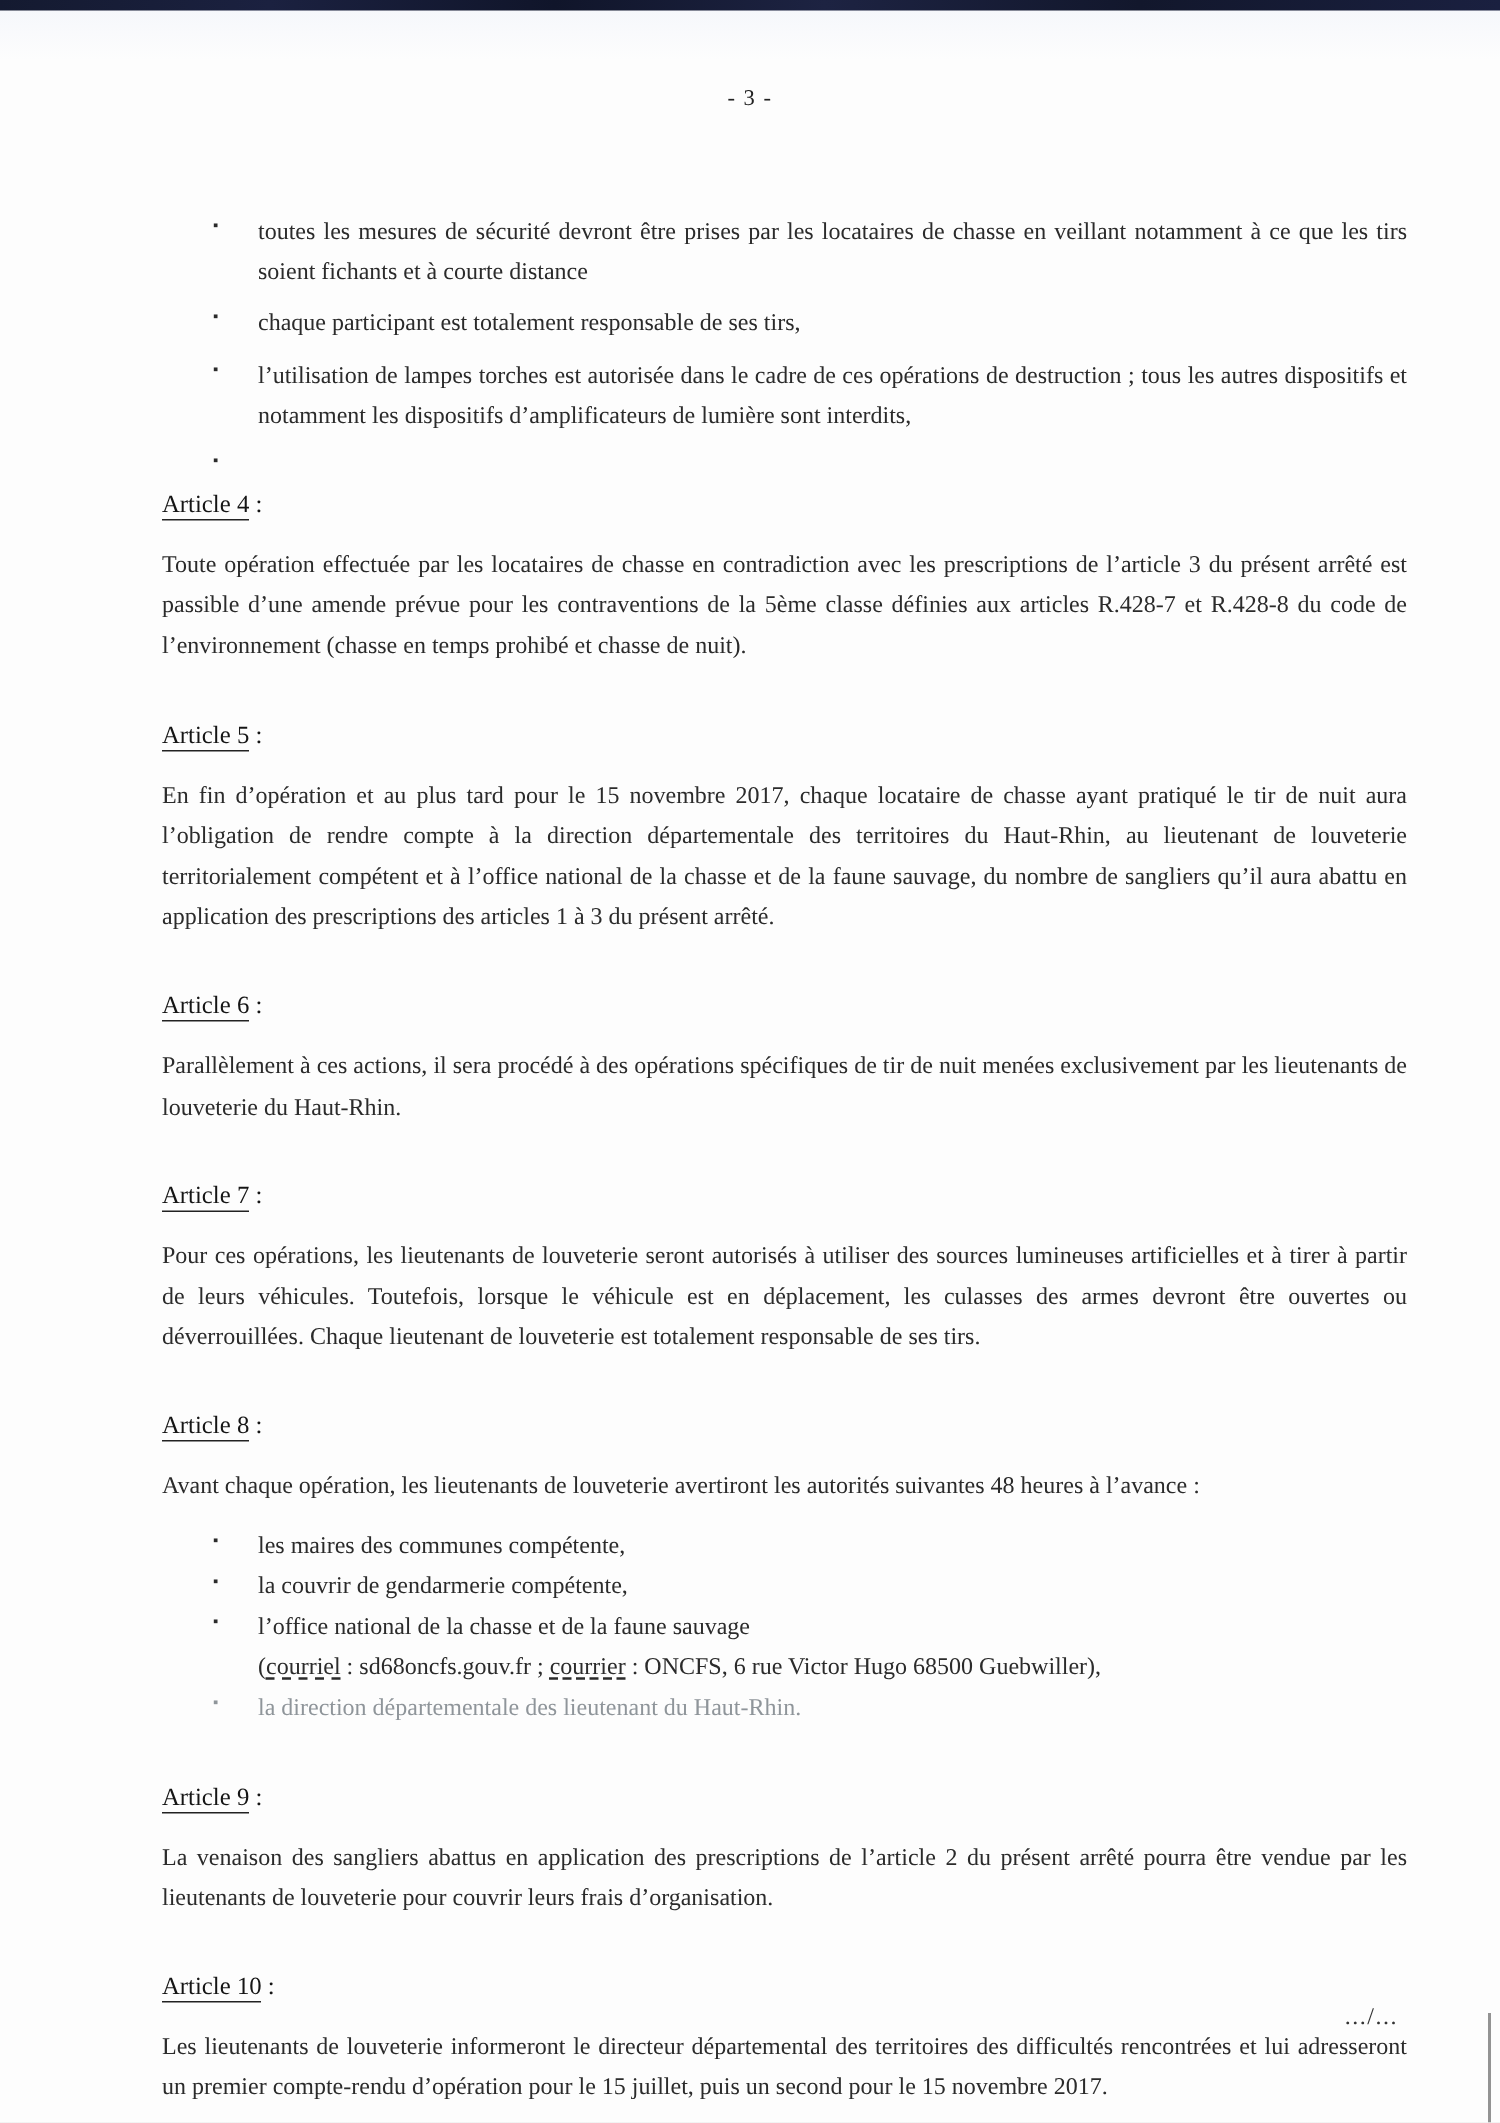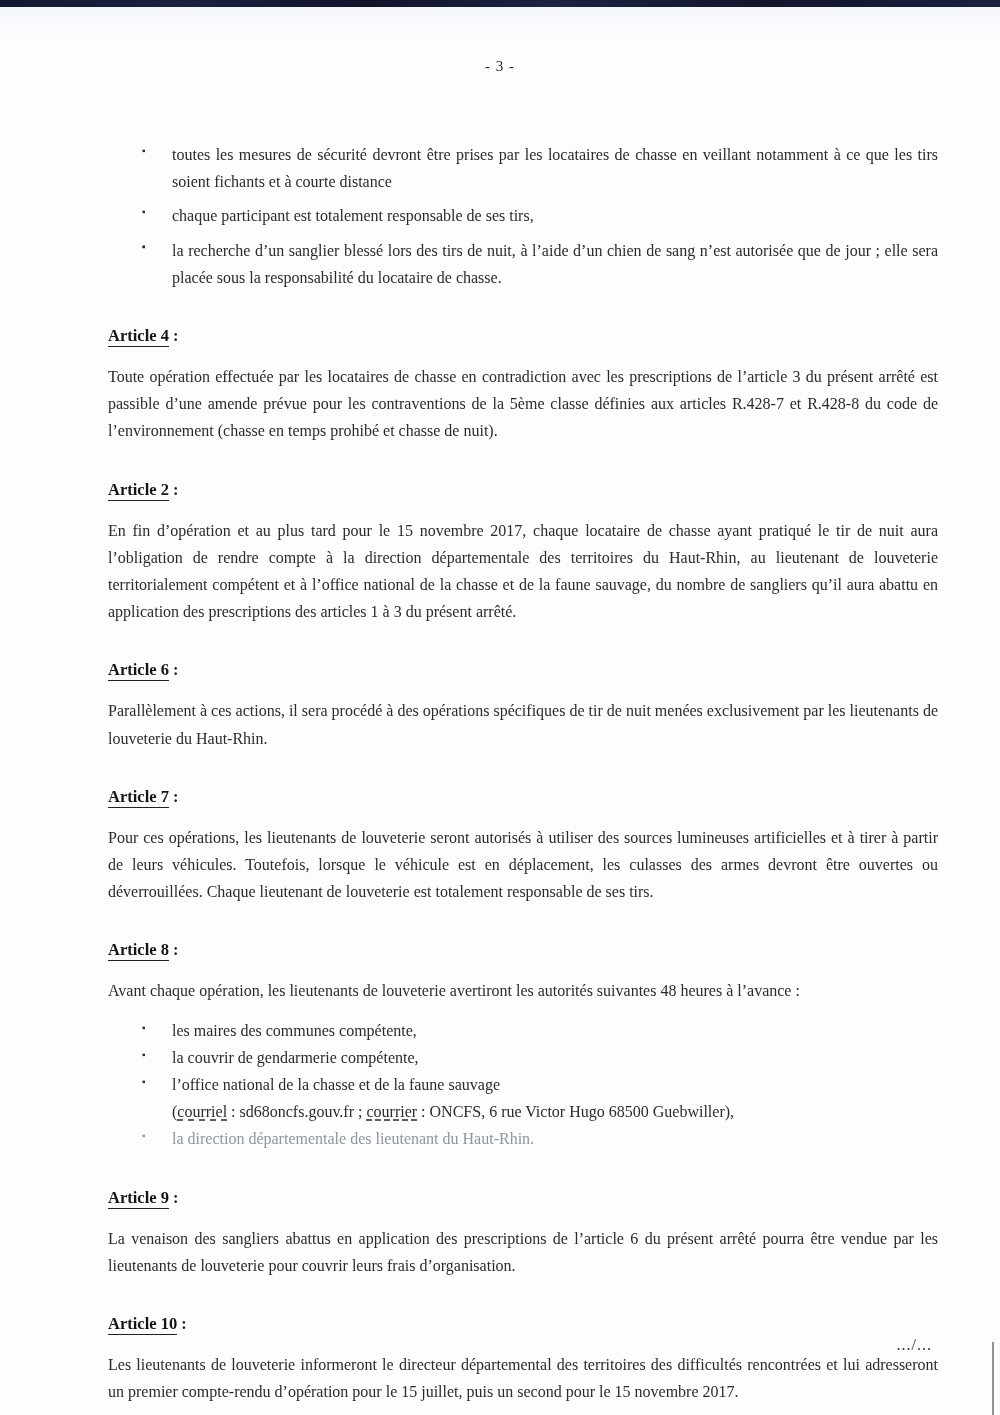--- a/index.html
+++ b/index.html
@@ -38,21 +38,21 @@
     padding-left:64px;
     margin:0 0 7px 0;
     text-align:justify;
   }
   .bullet-marker{
     position:absolute;left:34px;top:1px;
     font-size:10px;color:#2b2b2b;
   }
   .article-heading{
     margin:31px 0 13px 0;
-    font-size:16.5px;font-weight:bold;color:#151515;
+    font-size:16.5px;font-weight:normal;color:#151515;
   }
   .article-heading .underlined{
     border-bottom:1.6px solid #222;
     padding-bottom:1px;
   }
   .article-body{margin:0;text-align:justify;}
   .sub-bullets{list-style:none;margin:12px 0 0 0;padding:0;}
   .sub-bullets li{
     position:relative;
     padding-left:64px;
@@ -82,34 +82,34 @@
       <li>
         <span class="bullet-marker">▪</span>
         <span>toutes les mesures de sécurité devront être prises par les locataires de chasse en veillant notamment à ce que les tirs soient fichants et à courte distance</span>
       </li>
       <li>
         <span class="bullet-marker">▪</span>
         <span>chaque participant est totalement responsable de ses tirs,</span>
       </li>
       <li>
         <span class="bullet-marker">▪</span>
+        <span>l’utilisation de lampes torches est autorisée dans le cadre de ces opérations de destruction ; tous les autres dispositifs et notamment les dispositifs d’amplificateurs de lumière sont interdits,</span>
       </li>
       <li>
         <span class="bullet-marker">▪</span>
-        <span>la recherche d’un sanglier blessé lors des tirs de nuit, à l’aide d’un chien de sang n’est autorisée que de jour ; elle sera placée sous la responsabilité du locataire de chasse.</span>
       </li>
     </ul>
 
     <section>
       <h2 class="article-heading"><span class="underlined">Article 4</span><span> :</span></h2>
       <p class="article-body">Toute opération effectuée par les locataires de chasse en contradiction avec les prescriptions de l’article 3 du présent arrêté est passible d’une amende prévue pour les contraventions de la 5ème classe définies aux articles R.428-7 et R.428-8 du code de l’environnement (chasse en temps prohibé et chasse de nuit).</p>
     </section>
 
     <section>
-      <h2 class="article-heading"><span class="underlined">Article 2</span><span> :</span></h2>
+      <h2 class="article-heading"><span class="underlined">Article 5</span><span> :</span></h2>
       <p class="article-body">En fin d’opération et au plus tard pour le 15 novembre 2017, chaque locataire de chasse ayant pratiqué le tir de nuit aura l’obligation de rendre compte à la direction départementale des territoires du Haut-Rhin, au lieutenant de louveterie territorialement compétent et à l’office national de la chasse et de la faune sauvage, du nombre de sangliers qu’il aura abattu en application des prescriptions des articles 1 à 3 du présent arrêté.</p>
     </section>
 
     <section>
       <h2 class="article-heading"><span class="underlined">Article 6</span><span> :</span></h2>
       <p class="article-body">Parallèlement à ces actions, il sera procédé à des opérations spécifiques de tir de nuit menées exclusivement par les lieutenants de louveterie du Haut-Rhin.</p>
     </section>
 
     <section>
       <h2 class="article-heading"><span class="underlined">Article 7</span><span> :</span></h2>
@@ -135,21 +135,21 @@
         </li>
         <li class="faded">
           <span class="bullet-marker faded">▪</span>
           <span>la direction départementale des lieutenant du Haut-Rhin.</span>
         </li>
       </ul>
     </section>
 
     <section>
       <h2 class="article-heading"><span class="underlined">Article 9</span><span> :</span></h2>
-      <p class="article-body">La venaison des sangliers abattus en application des prescriptions de l’article 6 du présent arrêté pourra être vendue par les lieutenants de louveterie pour couvrir leurs frais d’organisation.</p>
+      <p class="article-body">La venaison des sangliers abattus en application des prescriptions de l’article 2 du présent arrêté pourra être vendue par les lieutenants de louveterie pour couvrir leurs frais d’organisation.</p>
     </section>
 
     <section>
       <h2 class="article-heading"><span class="underlined">Article 10</span><span> :</span></h2>
       <p class="article-body">Les lieutenants de louveterie informeront le directeur départemental des territoires des difficultés rencontrées et lui adresseront un premier compte-rendu d’opération pour le 15 juillet, puis un second pour le 15 novembre 2017.</p>
     </section>
 
   </div>
 
   <div class="continuation">.../...</div>

